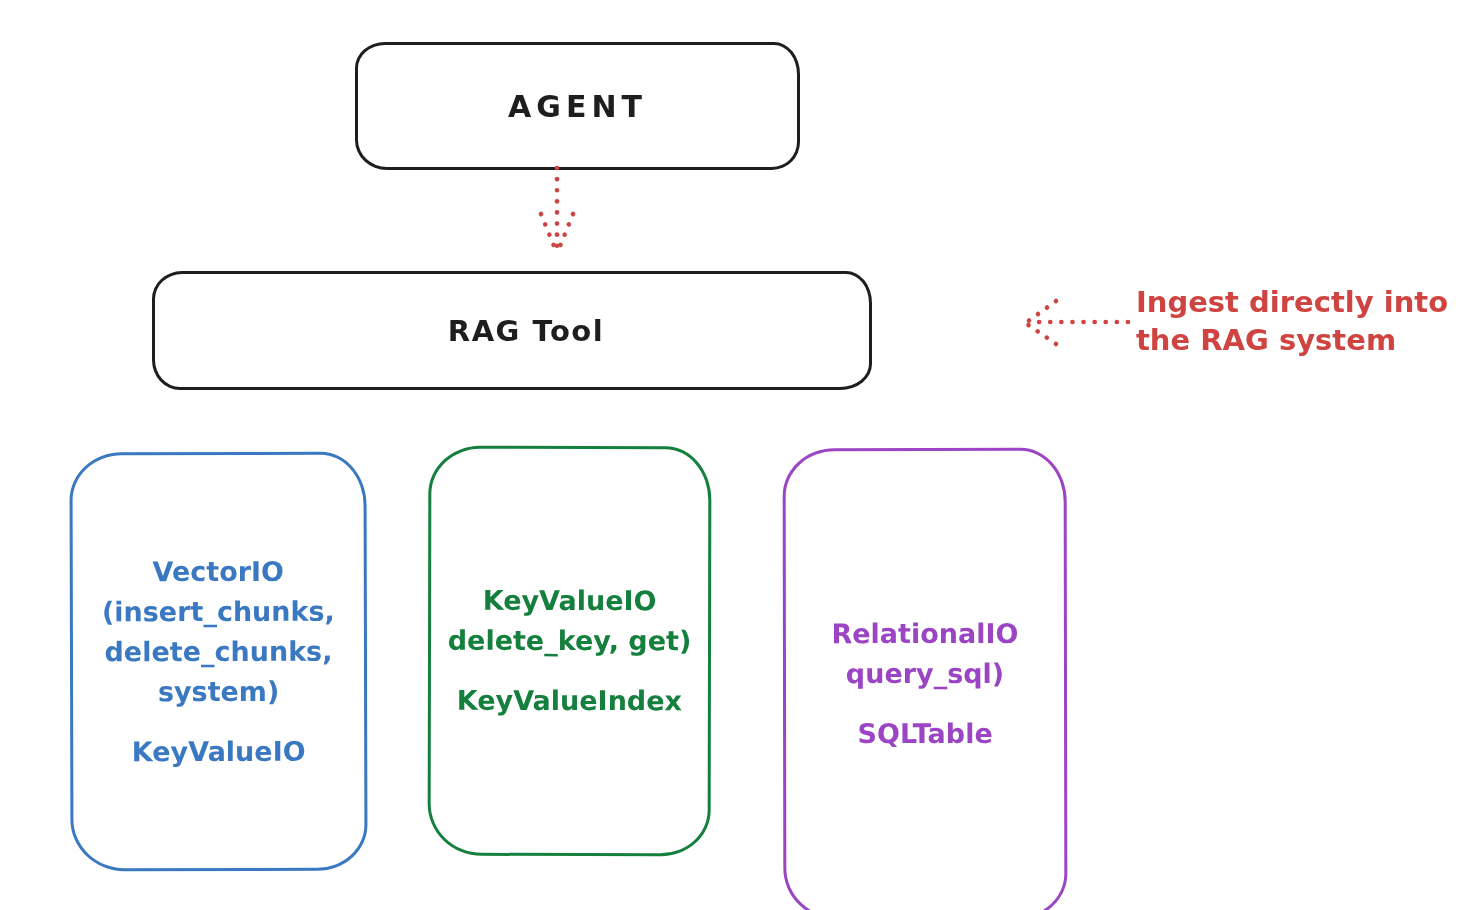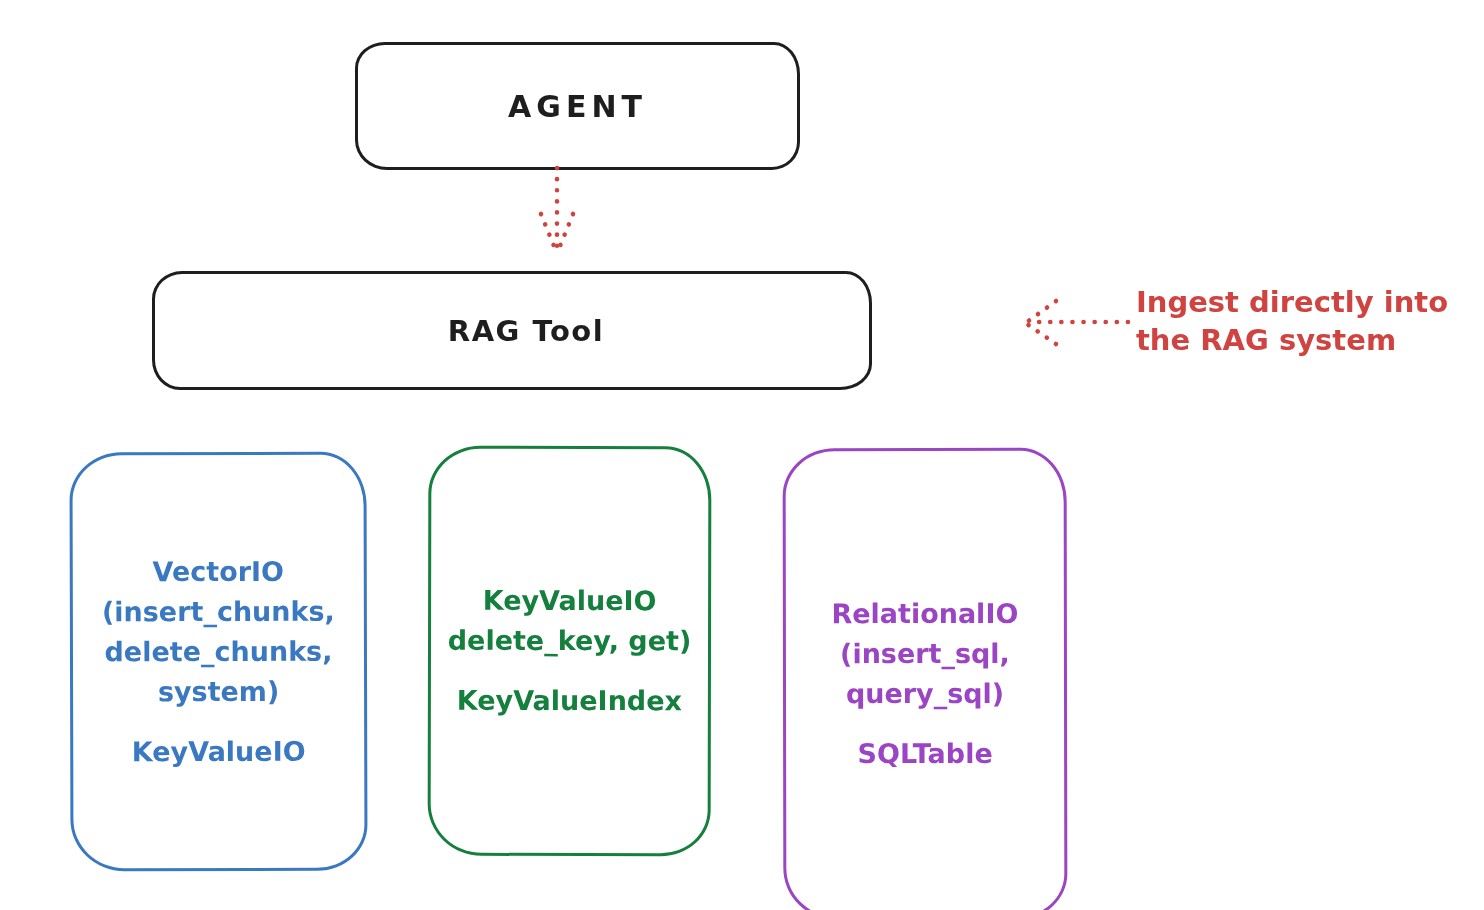--- a/index.html
+++ b/index.html
@@ -119,18 +119,17 @@
   </div>
 
   <div class="sketch-box io-box keyvalue" style="color: #15803d;">
     <div class="line">KeyValueIO</div>
     <div class="line">delete_key, get)</div>
     <div class="line index-label">KeyValueIndex</div>
   </div>
 
   <div class="sketch-box io-box relational" style="color: rgb(155, 68, 196);">
     <div class="line">RelationalIO</div>
-    <div class="line">(insert_sql,</div>
     <div class="line">query_sql)</div>
     <div class="line index-label">SQLTable</div>
   </div>
 
 </div>
 
 </body></html>

